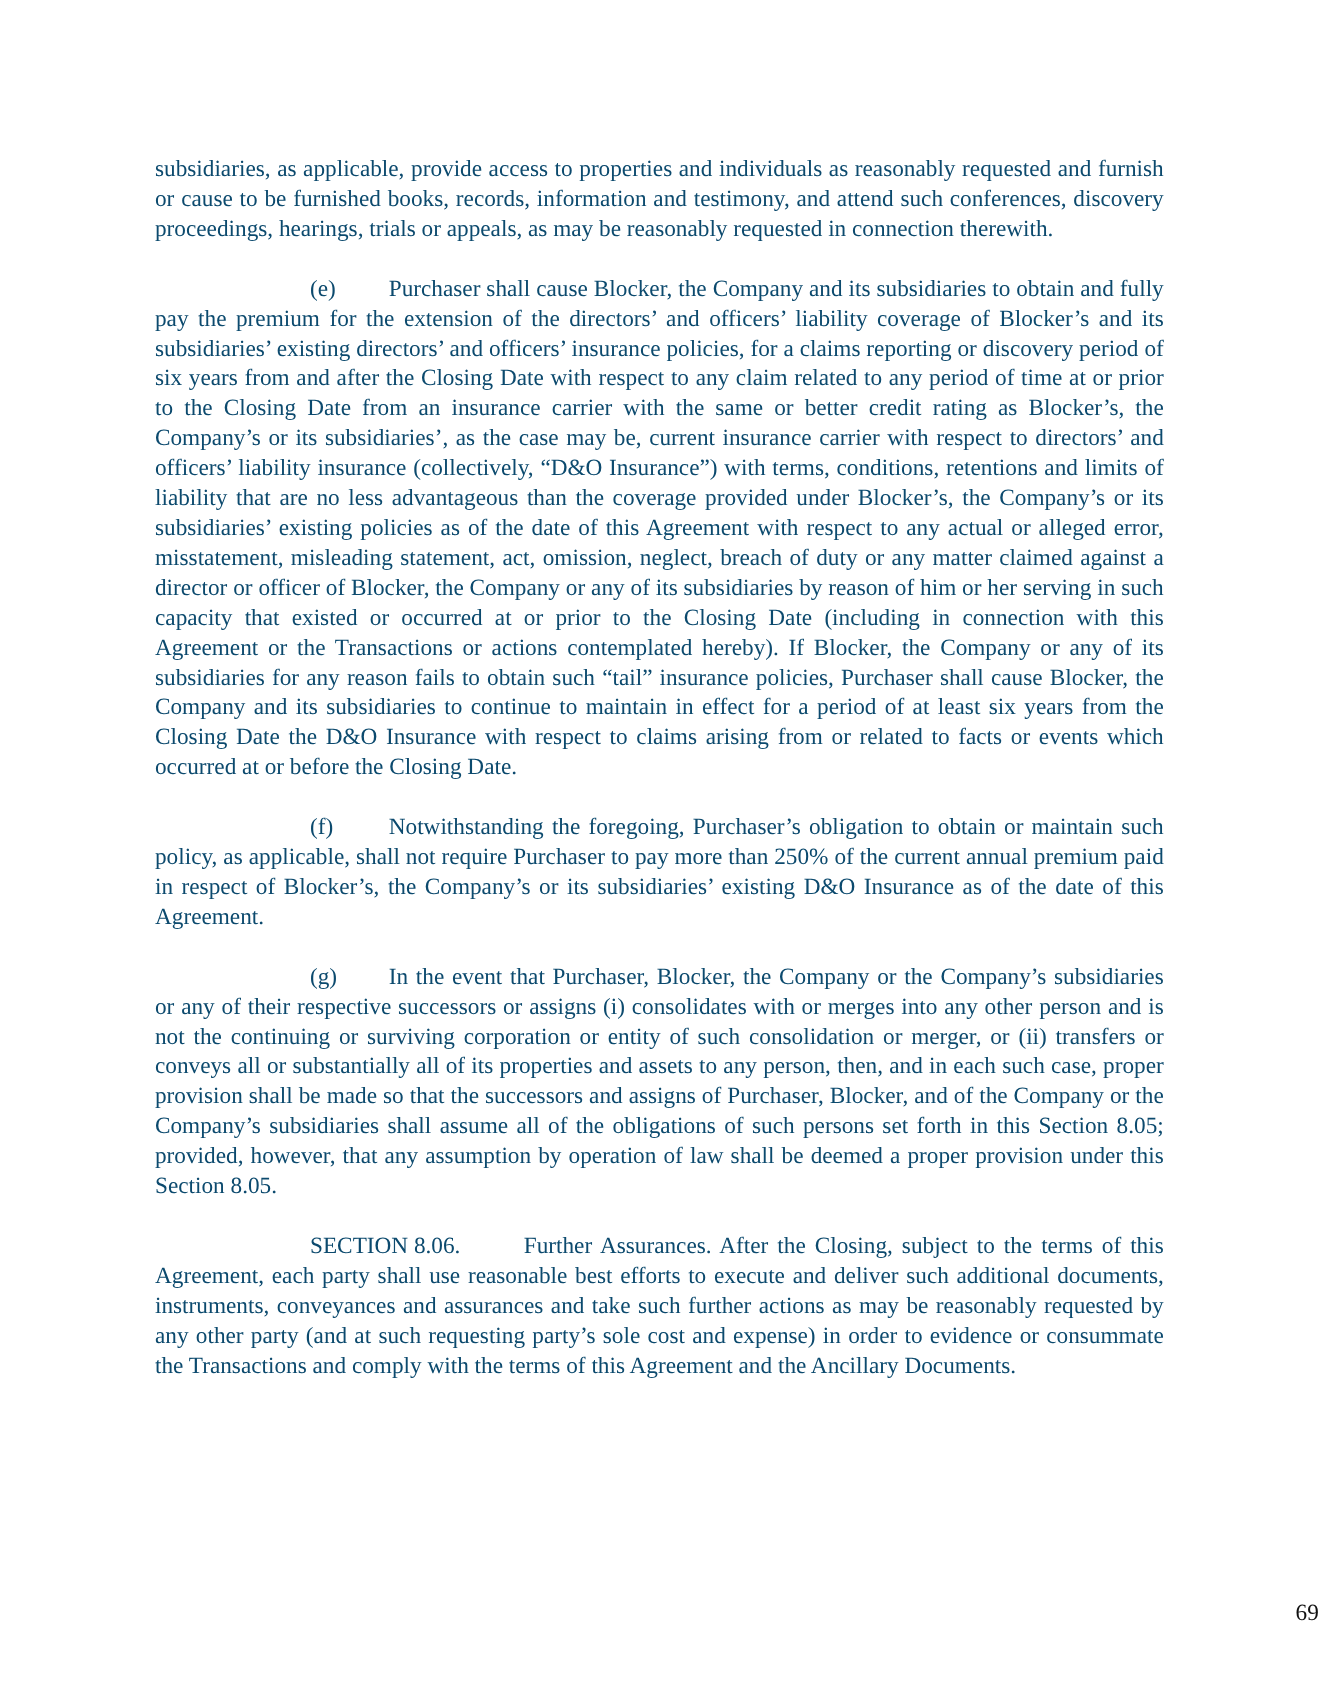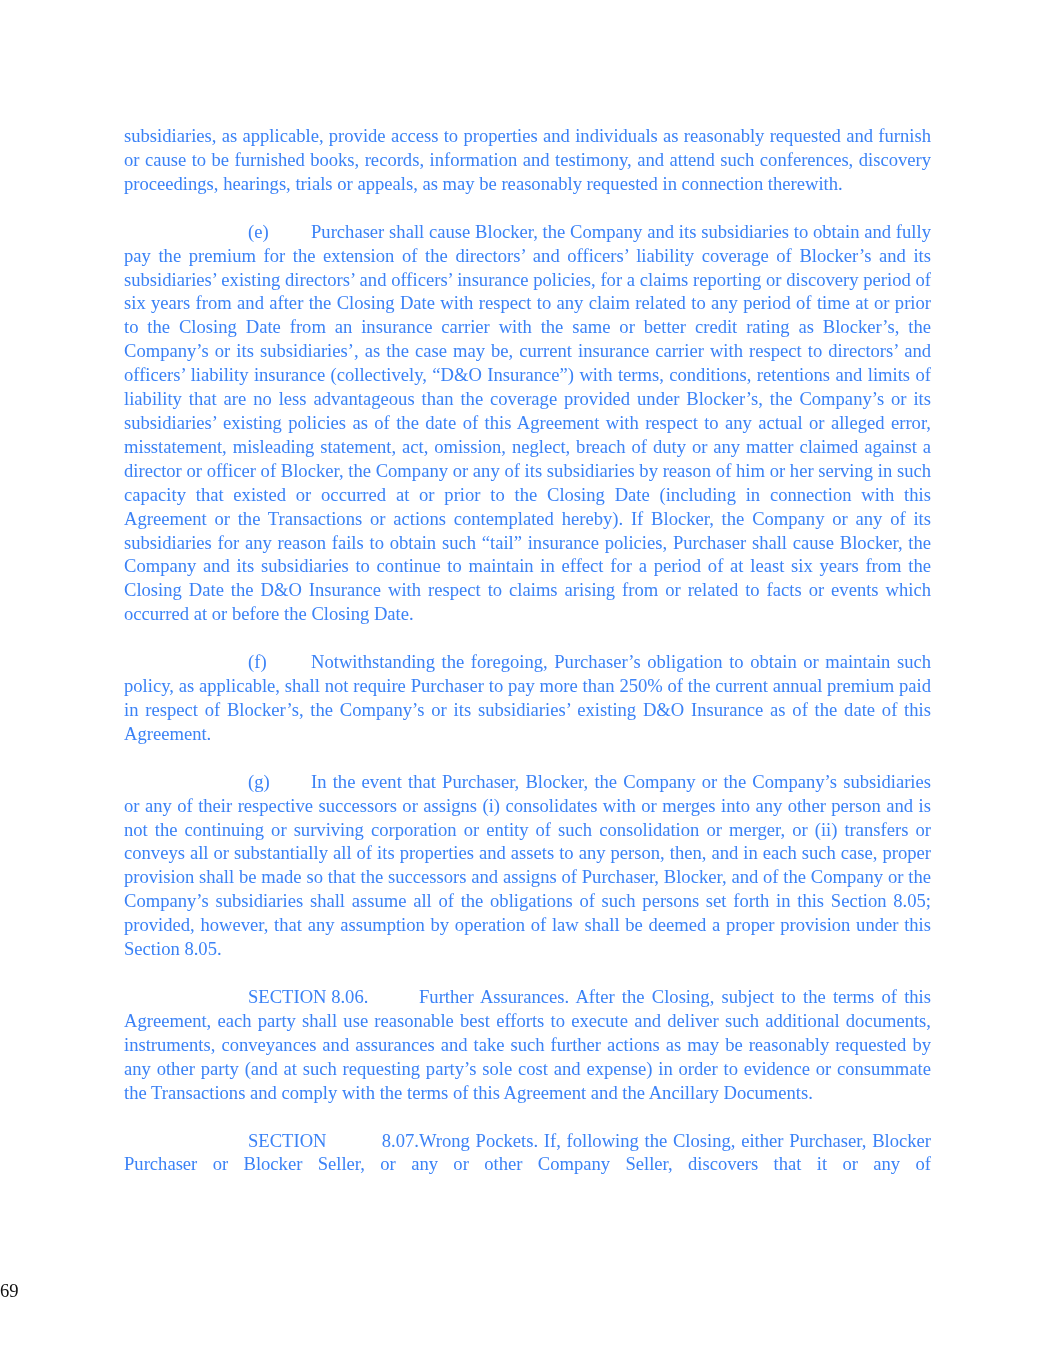--- a/index.html
+++ b/index.html
@@ -1,43 +1,42 @@
 <!DOCTYPE html>
 <html><head>
 <meta charset="utf-8">
 <style>
   html, body { margin: 0; padding: 0; background: #ffffff; }
   body { width: 1055px; height: 1365px; position: relative; overflow: hidden; }
   .page {
     position: absolute; left: 124px; top: 124px; width: 807px;
     font-family: "Liberation Serif", "DejaVu Serif", serif;
-    font-size: 18.6px; line-height: 23.9px; color: #3b82f6;
+    font-size: 18.6px; line-height: 23.9px; color: #0c4a6e;
   }
   .para { margin: 0 0 24px 0; text-align: justify; text-align-last: left; }
   .indent { display: inline-block; width: 124px; }
   .label { display: inline-block; width: 63px; }
   .sec-label { display: inline-block; width: 171px; }
   .u { text-underline-offset: 2px; }
   .page-number {
-    position: absolute; left: 0; width: 1055px; top: 1280px; text-align: left;
+    position: absolute; left: 0; width: 1055px; top: 1280px; text-align: right;
     font-family: "Liberation Serif", "DejaVu Serif", serif; font-size: 18.6px; color: #111111;
   }
 </style>
 </head>
 <body>
 
 <div class="page">
 
   <p class="para"><span>subsidiaries, as applicable, provide access to properties and individuals as reasonably requested and furnish or cause to be furnished books, records, information and testimony, and attend such conferences, discovery proceedings, hearings, trials or appeals, as may be reasonably requested in connection therewith.</span></p>
 
   <p class="para"><span class="indent"></span><span class="label">(e)</span><span>Purchaser shall cause Blocker, the Company and its subsidiaries to obtain and fully pay the premium for the extension of the directors’ and officers’ liability coverage of Blocker’s and its subsidiaries’ existing directors’ and officers’ insurance policies, for a claims reporting or discovery period of six years from and after the Closing Date with respect to any claim related to any period of time at or prior to the Closing Date from an insurance carrier with the same or better credit rating as Blocker’s, the Company’s or its subsidiaries’, as the case may be, current insurance carrier with respect to directors’ and officers’ liability insurance (collectively, “</span><span class="u">D&amp;O Insurance</span><span>”) with terms, conditions, retentions and limits of liability that are no less advantageous than the coverage provided under Blocker’s, the Company’s or its subsidiaries’ existing policies as of the date of this Agreement with respect to any actual or alleged error, misstatement, misleading statement, act, omission, neglect, breach of duty or any matter claimed against a director or officer of Blocker, the Company or any of its subsidiaries by reason of him or her serving in such capacity that existed or occurred at or prior to the Closing Date (including in connection with this Agreement or the Transactions or actions contemplated hereby).  If Blocker, the Company or any of its subsidiaries for any reason fails to obtain such “tail” insurance policies, Purchaser shall cause Blocker, the Company and its subsidiaries to continue to maintain in effect for a period of at least six years from the Closing Date the D&amp;O Insurance with respect to claims arising from or related to facts or events which occurred at or before the Closing Date.</span></p>
 
   <p class="para"><span class="indent"></span><span class="label">(f)</span><span>Notwithstanding the foregoing, Purchaser’s obligation to obtain or maintain such policy, as applicable, shall not require Purchaser to pay more than 250% of the current annual premium paid in respect of Blocker’s, the Company’s or its subsidiaries’ existing D&amp;O Insurance as of the date of this Agreement.</span></p>
 
   <p class="para"><span class="indent"></span><span class="label">(g)</span><span>In the event that Purchaser, Blocker, the Company or the Company’s subsidiaries or any of their respective successors or assigns (i) consolidates with or merges into any other person and is not the continuing or surviving corporation or entity of such consolidation or merger, or (ii) transfers or conveys all or substantially all of its properties and assets to any person, then, and in each such case, proper provision shall be made so that the successors and assigns of Purchaser, Blocker, and of the Company or the Company’s subsidiaries shall assume all of the obligations of such persons set forth in this </span><span class="u">Section 8.05</span><span>; </span><span class="u">provided</span><span>, </span><span class="u">however</span><span>, that any assumption by operation of law shall be deemed a proper provision under this </span><span class="u">Section 8.05</span><span>.</span></p>
 
   <p class="para"><span class="indent"></span><span class="sec-label">SECTION 8.06.</span><span class="u">Further Assurances</span><span>.  After the Closing, subject to the terms of this Agreement, each party shall use reasonable best efforts to execute and deliver such additional documents, instruments, conveyances and assurances and take such further actions as may be reasonably requested by any other party (and at such requesting party’s sole cost and expense) in order to evidence or consummate the Transactions and comply with the terms of this Agreement and the Ancillary Documents.</span></p>
 
-  <p class="para" style="text-align-last: justify;"><span class="indent"></span><span class="sec-label">SECTION 8.07.</span><span class="u">Wrong Pockets</span><span>.  If, following the Closing, either Purchaser, Blocker Purchaser or Blocker Seller, or any or other Company Seller, discovers that it or any of</span></p>
 
 </div>
 
 <div class="page-number">69</div>
 
 </body></html>

